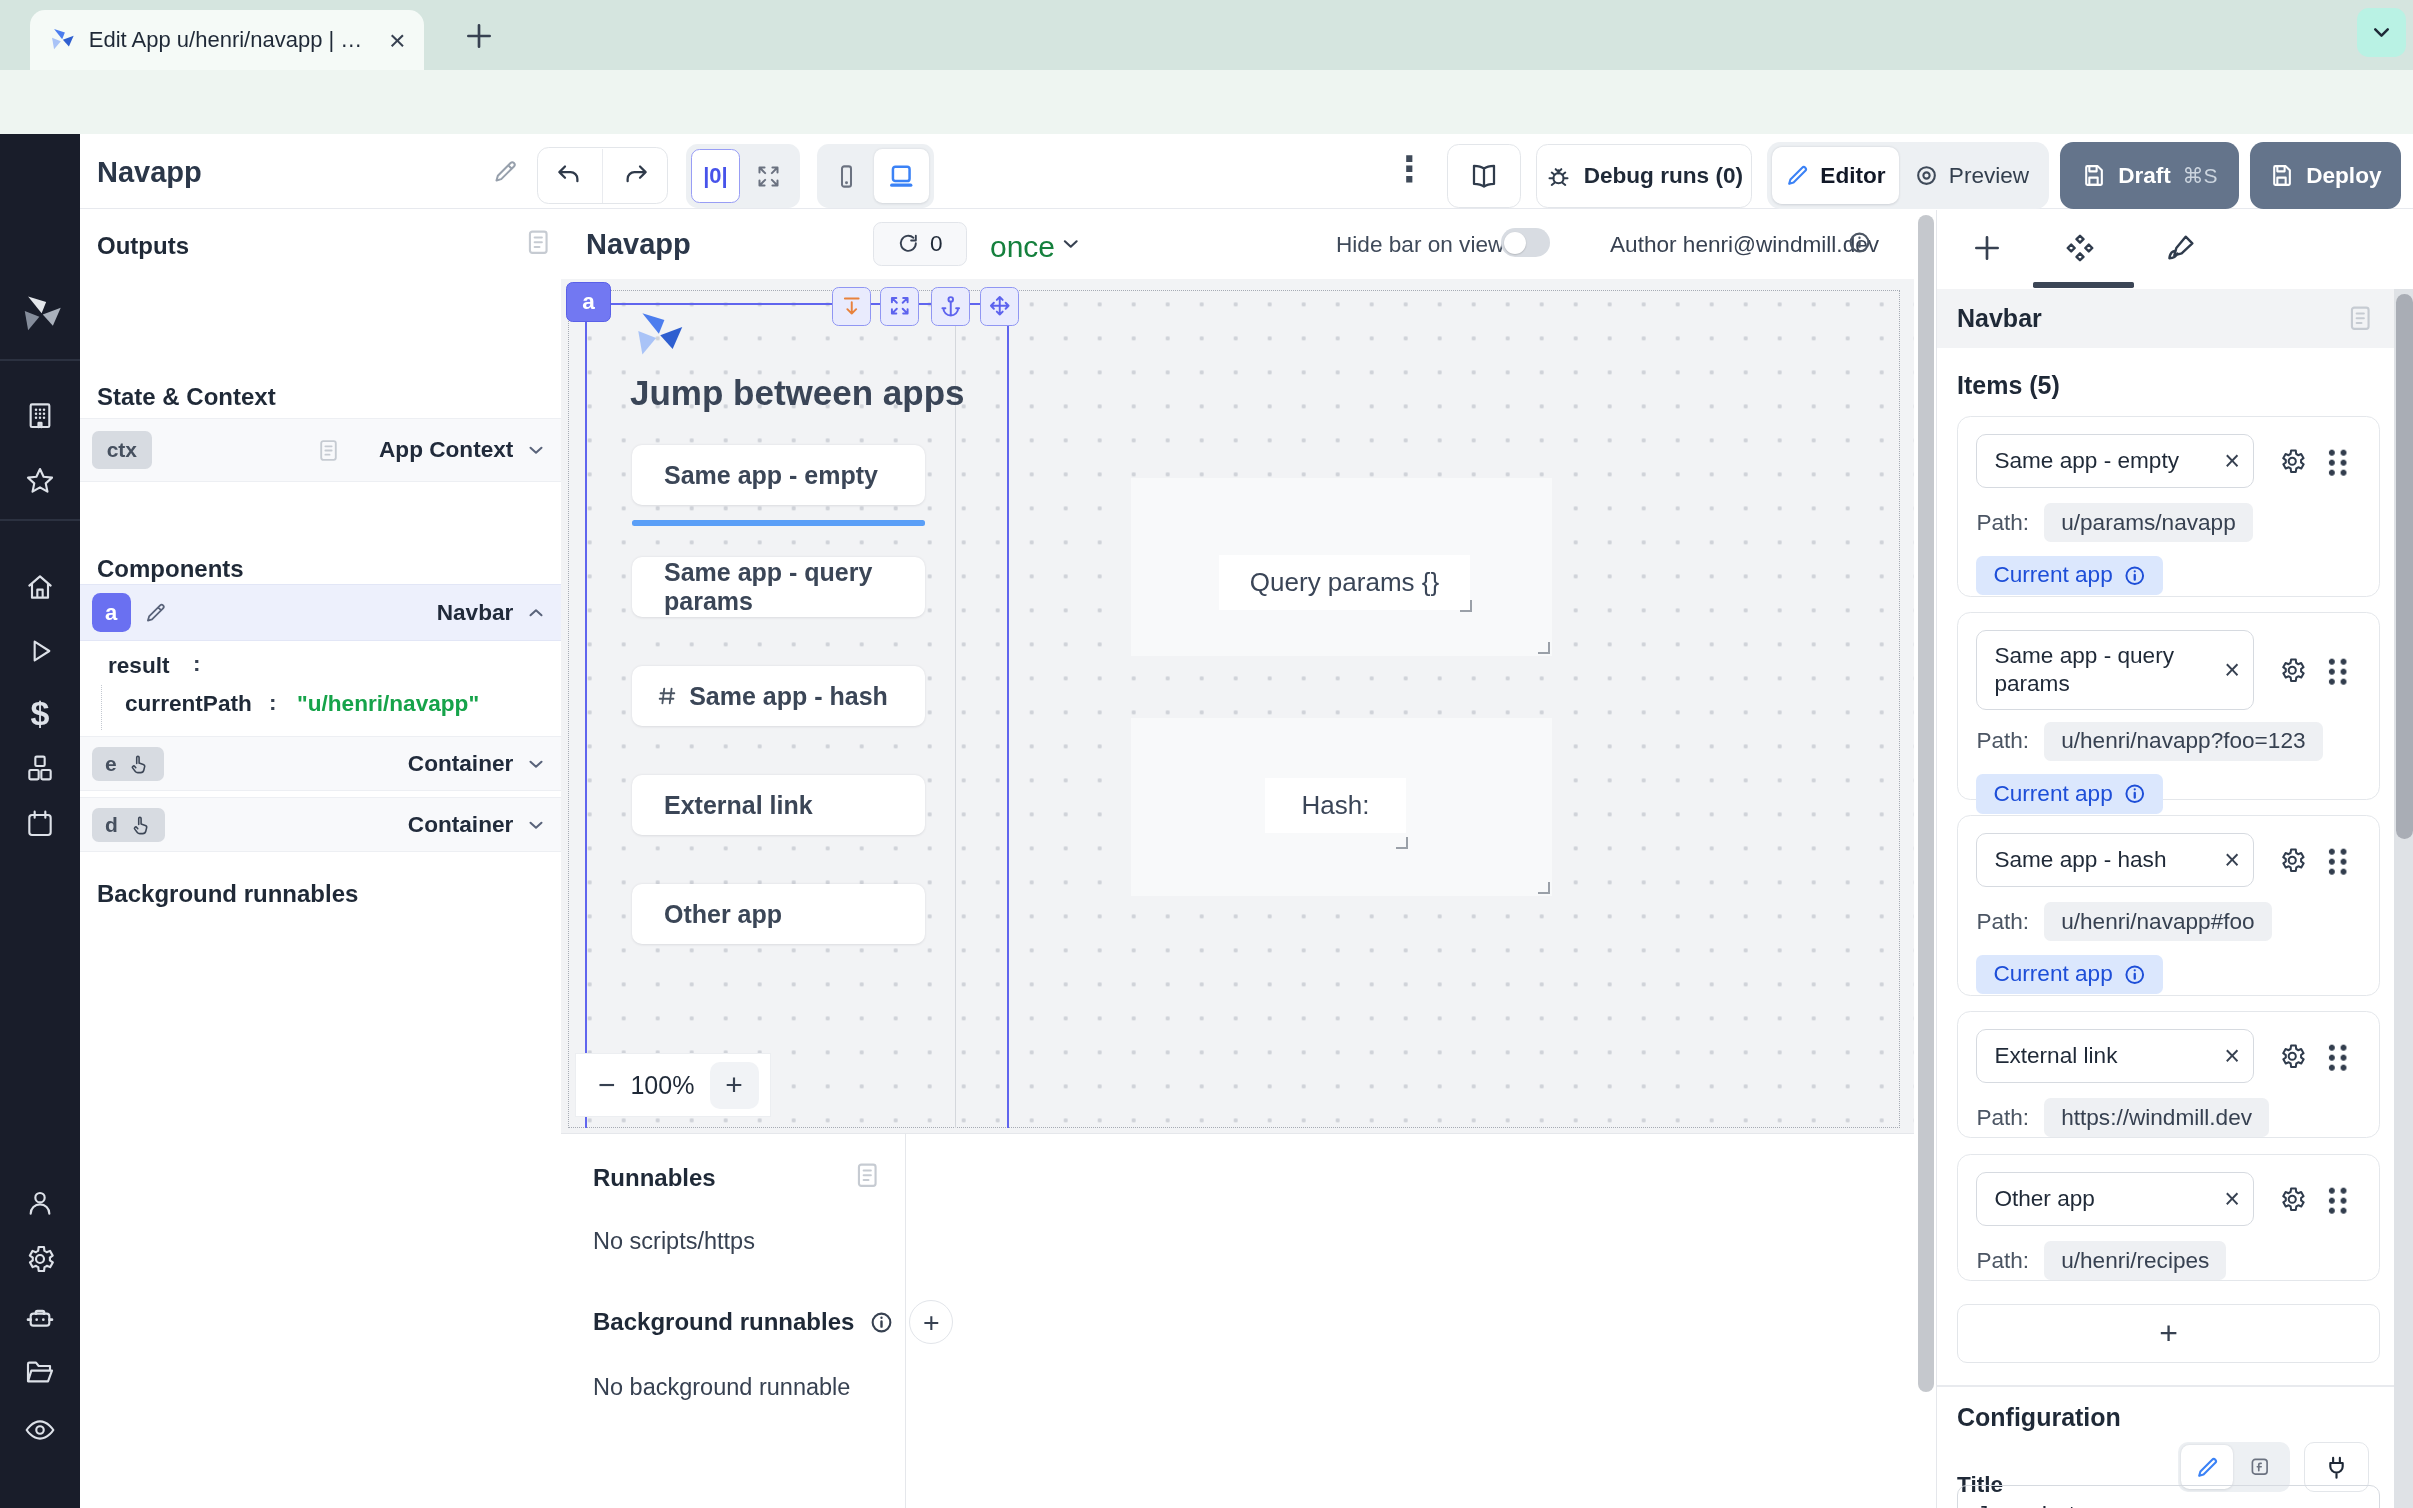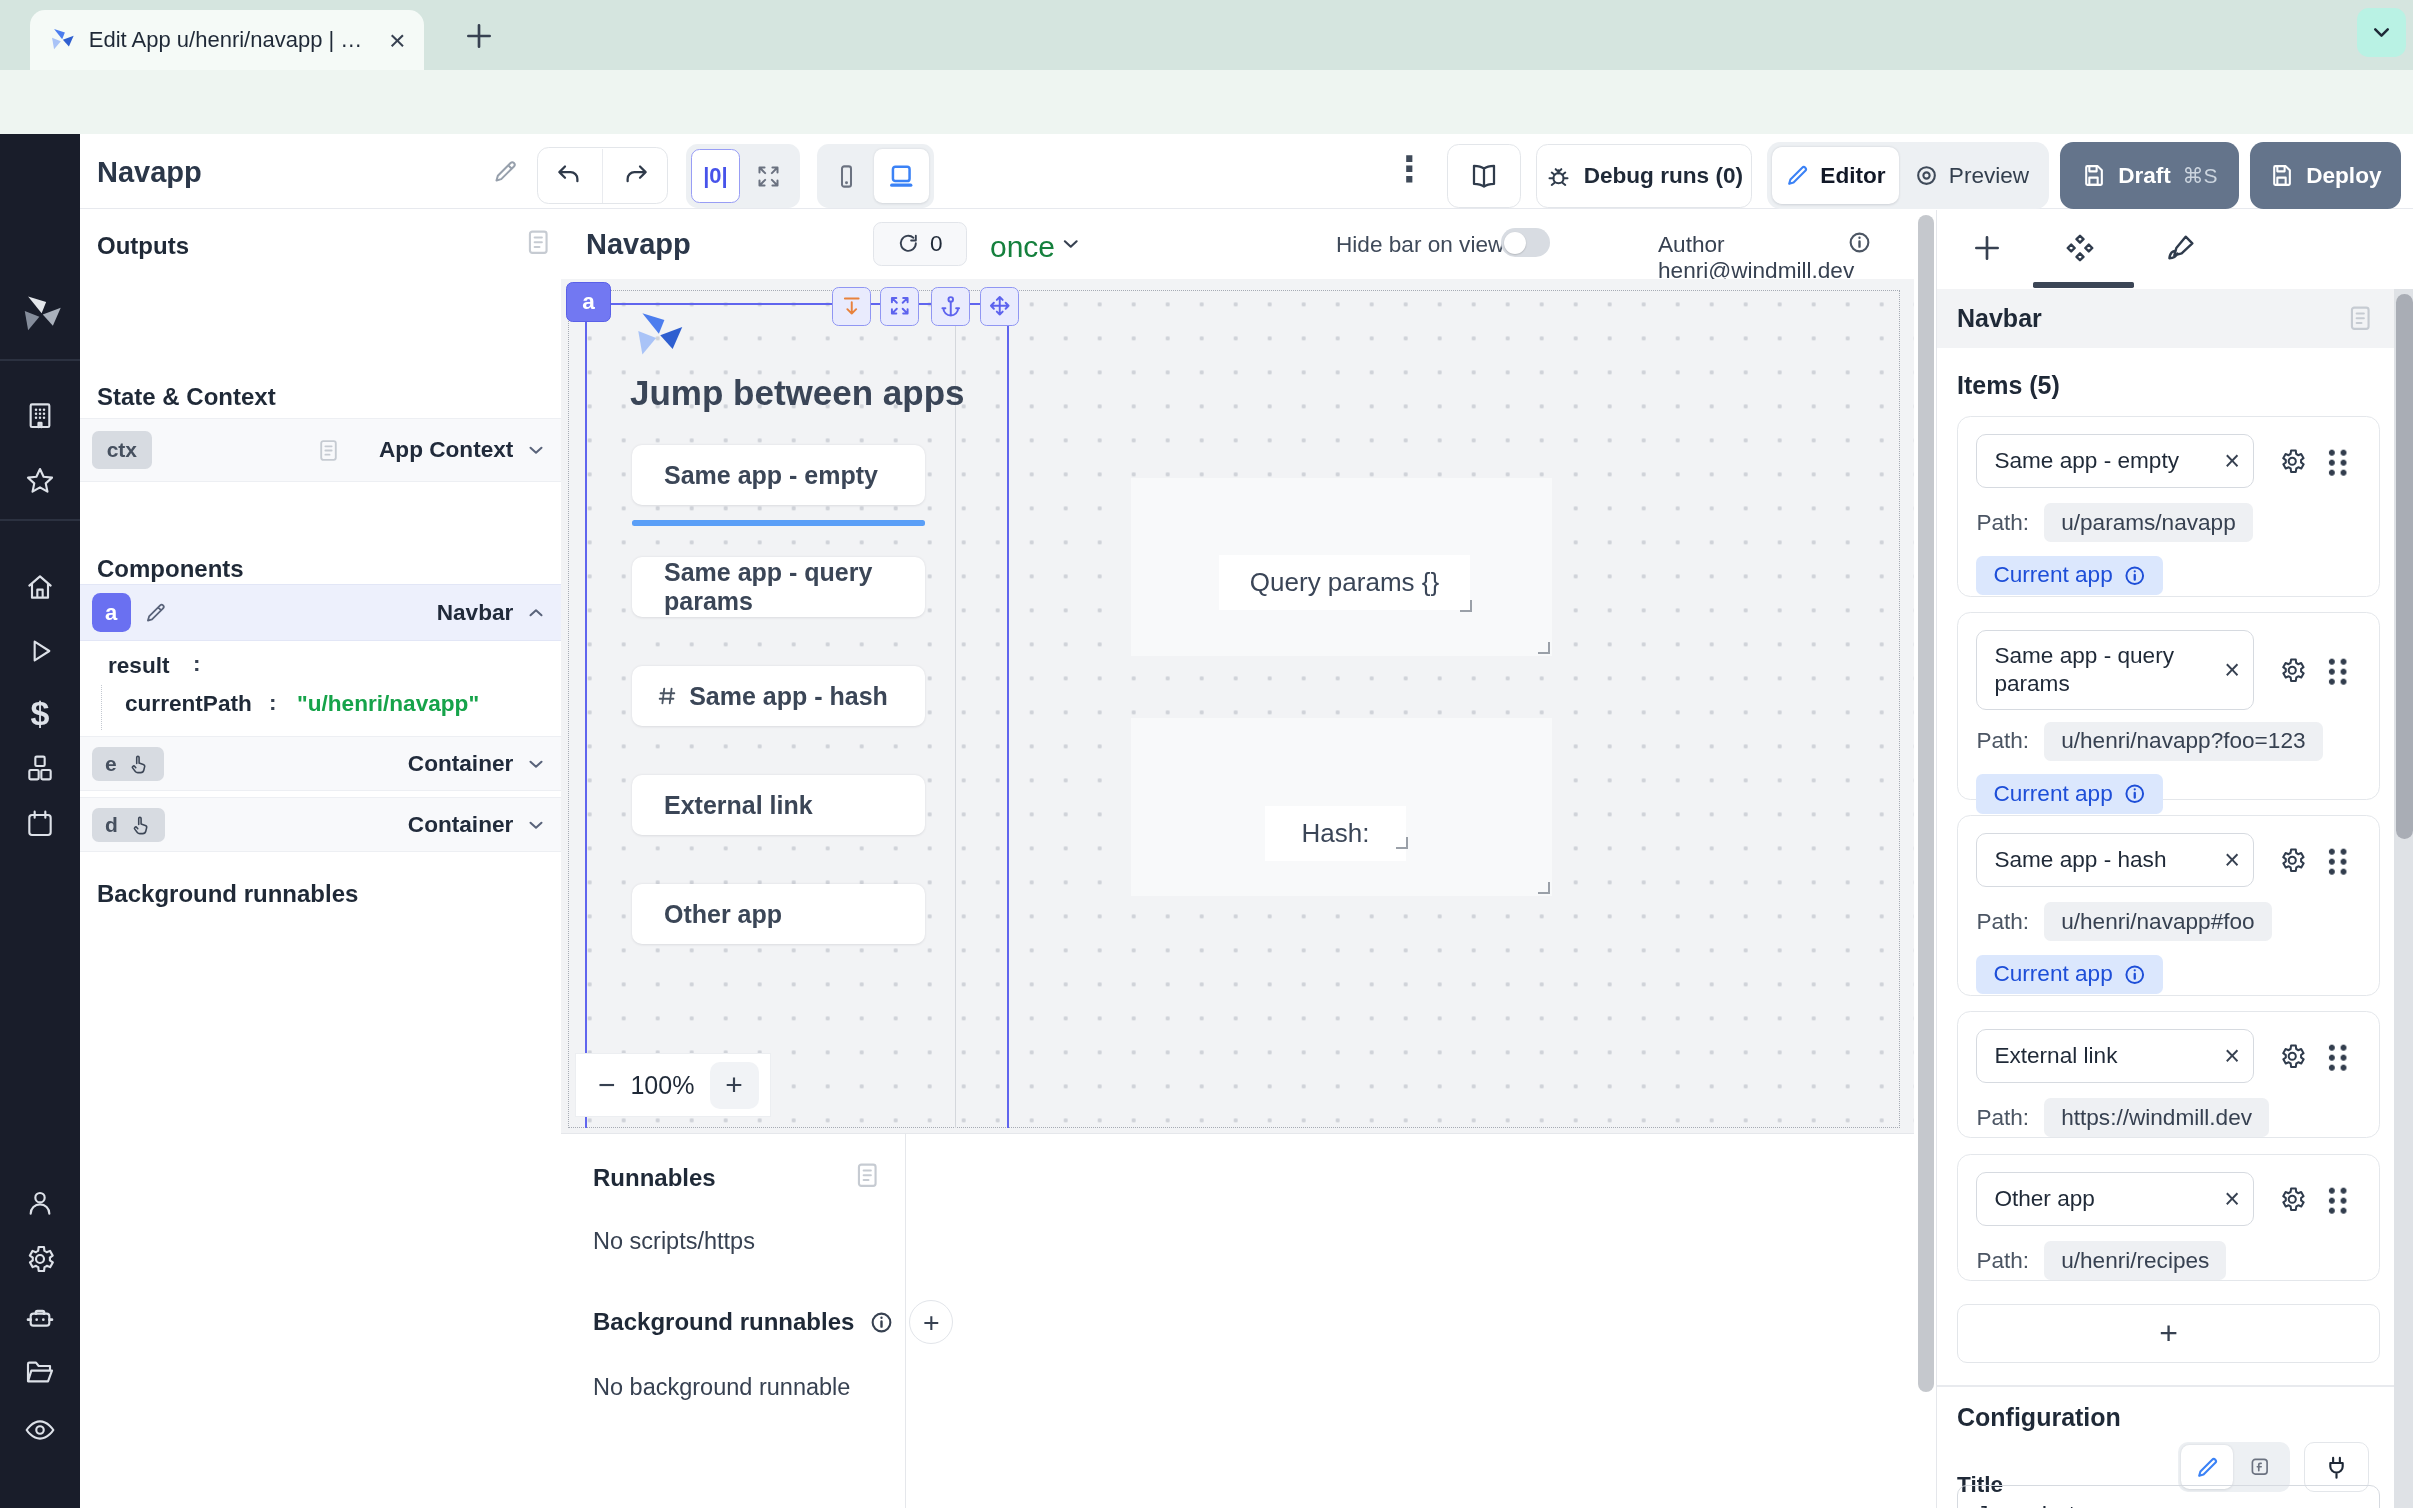--- a/index.html
+++ b/index.html
@@ -411,21 +411,21 @@
     <span class="abs" style="left:429px;top:20px;font-size:30px;font-weight:400;color:#15803d;">once</span>
     <span class="abs flex" style="left:498px;top:22px;color:#374151;">
       <svg width="23.5" height="23.5" viewBox="0 0 24 24" class="ic" style="stroke-width:2.2;">
           <path d="M6 9.5l6 5.5 6-5.5"></path>
         </svg>
     </span>
     <span class="abs" style="left:775px;top:22px;font-size:22.6px;color:#3f4a5a;">Hide bar on view</span>
     <div class="abs" style="left:940px;top:18.4px;width:49px;height:28.5px;background:#d8dce2;border-radius:14.2px;">
       <span class="abs" style="left:3.4px;top:3.4px;width:22px;height:22px;background:#fff;border-radius:50%;box-shadow:0 0.8px 1.7px rgba(0,0,0,.2);"></span>
     </div>
-    <span class="abs" style="left:1049px;top:22px;font-size:22.6px;color:#374151;margin-left:48px;">Author henri@windmill.dev</span>
+    <span class="abs" style="left:1049px;top:22px;font-size:22.6px;color:#374151;">Author henri@windmill.dev</span>
     <span class="abs flex" style="left:1286px;top:20px;color:#4b5563;">
       <svg width="25" height="25" viewBox="0 0 24 24" class="ic" style="stroke-width:2;">
           <circle cx="12" cy="12" r="8.5"></circle>
           <path d="M12 11v5M12 7.5h.01" stroke-width="2.3"></path>
         </svg>
     </span>
   </div>
 
   <div class="abs grid-dots" style="left:0;top:69px;width:1353px;height:855px;">
 
@@ -489,21 +489,21 @@
     <div class="navbtn" style="top:605px;">
       <span>Other app</span>
     </div>
 
     <div class="abs" style="left:570px;top:199px;width:421px;height:178px;background:#f8f9fa;">
       <div class="abs flex" style="left:88px;top:77px;width:251px;height:55px;background:#fff;justify-content:center;font-size:26px;color:#3a4557;">Query params {}</div>
       <span class="handle" style="left:329px;top:122px;"></span>
       <span class="handle" style="left:407px;top:164px;"></span>
     </div>
     <div class="abs" style="left:570px;top:439px;width:421px;height:178px;background:#f8f9fa;">
-      <div class="abs flex" style="left:134px;top:88px;width:141px;height:55px;background:#fff;justify-content:center;font-size:26px;color:#3a4557;">Hash:</div>
+      <div class="abs flex" style="left:134px;top:60px;width:141px;height:55px;background:#fff;justify-content:center;font-size:26px;color:#3a4557;">Hash:</div>
       <span class="handle" style="left:265px;top:119px;"></span>
       <span class="handle" style="left:407px;top:164px;"></span>
     </div>
 
     <div class="abs flex" style="left:14.2px;top:774px;width:196px;height:64px;background:#fff;border:0.8px solid #eceef1;box-sizing:border-box;padding:0 11.7px;">
       <span style="font-size:30px;color:#374151;line-height:1;margin-left:10px;">−</span>
       <span style="flex:1;text-align:center;font-size:25px;color:#1f2937;">100%</span>
       <span class="flex" style="width:49px;height:47px;background:#f1f3f6;border-radius:10px;justify-content:center;font-size:30px;color:#374151;">+</span>
     </div>
   </div>

